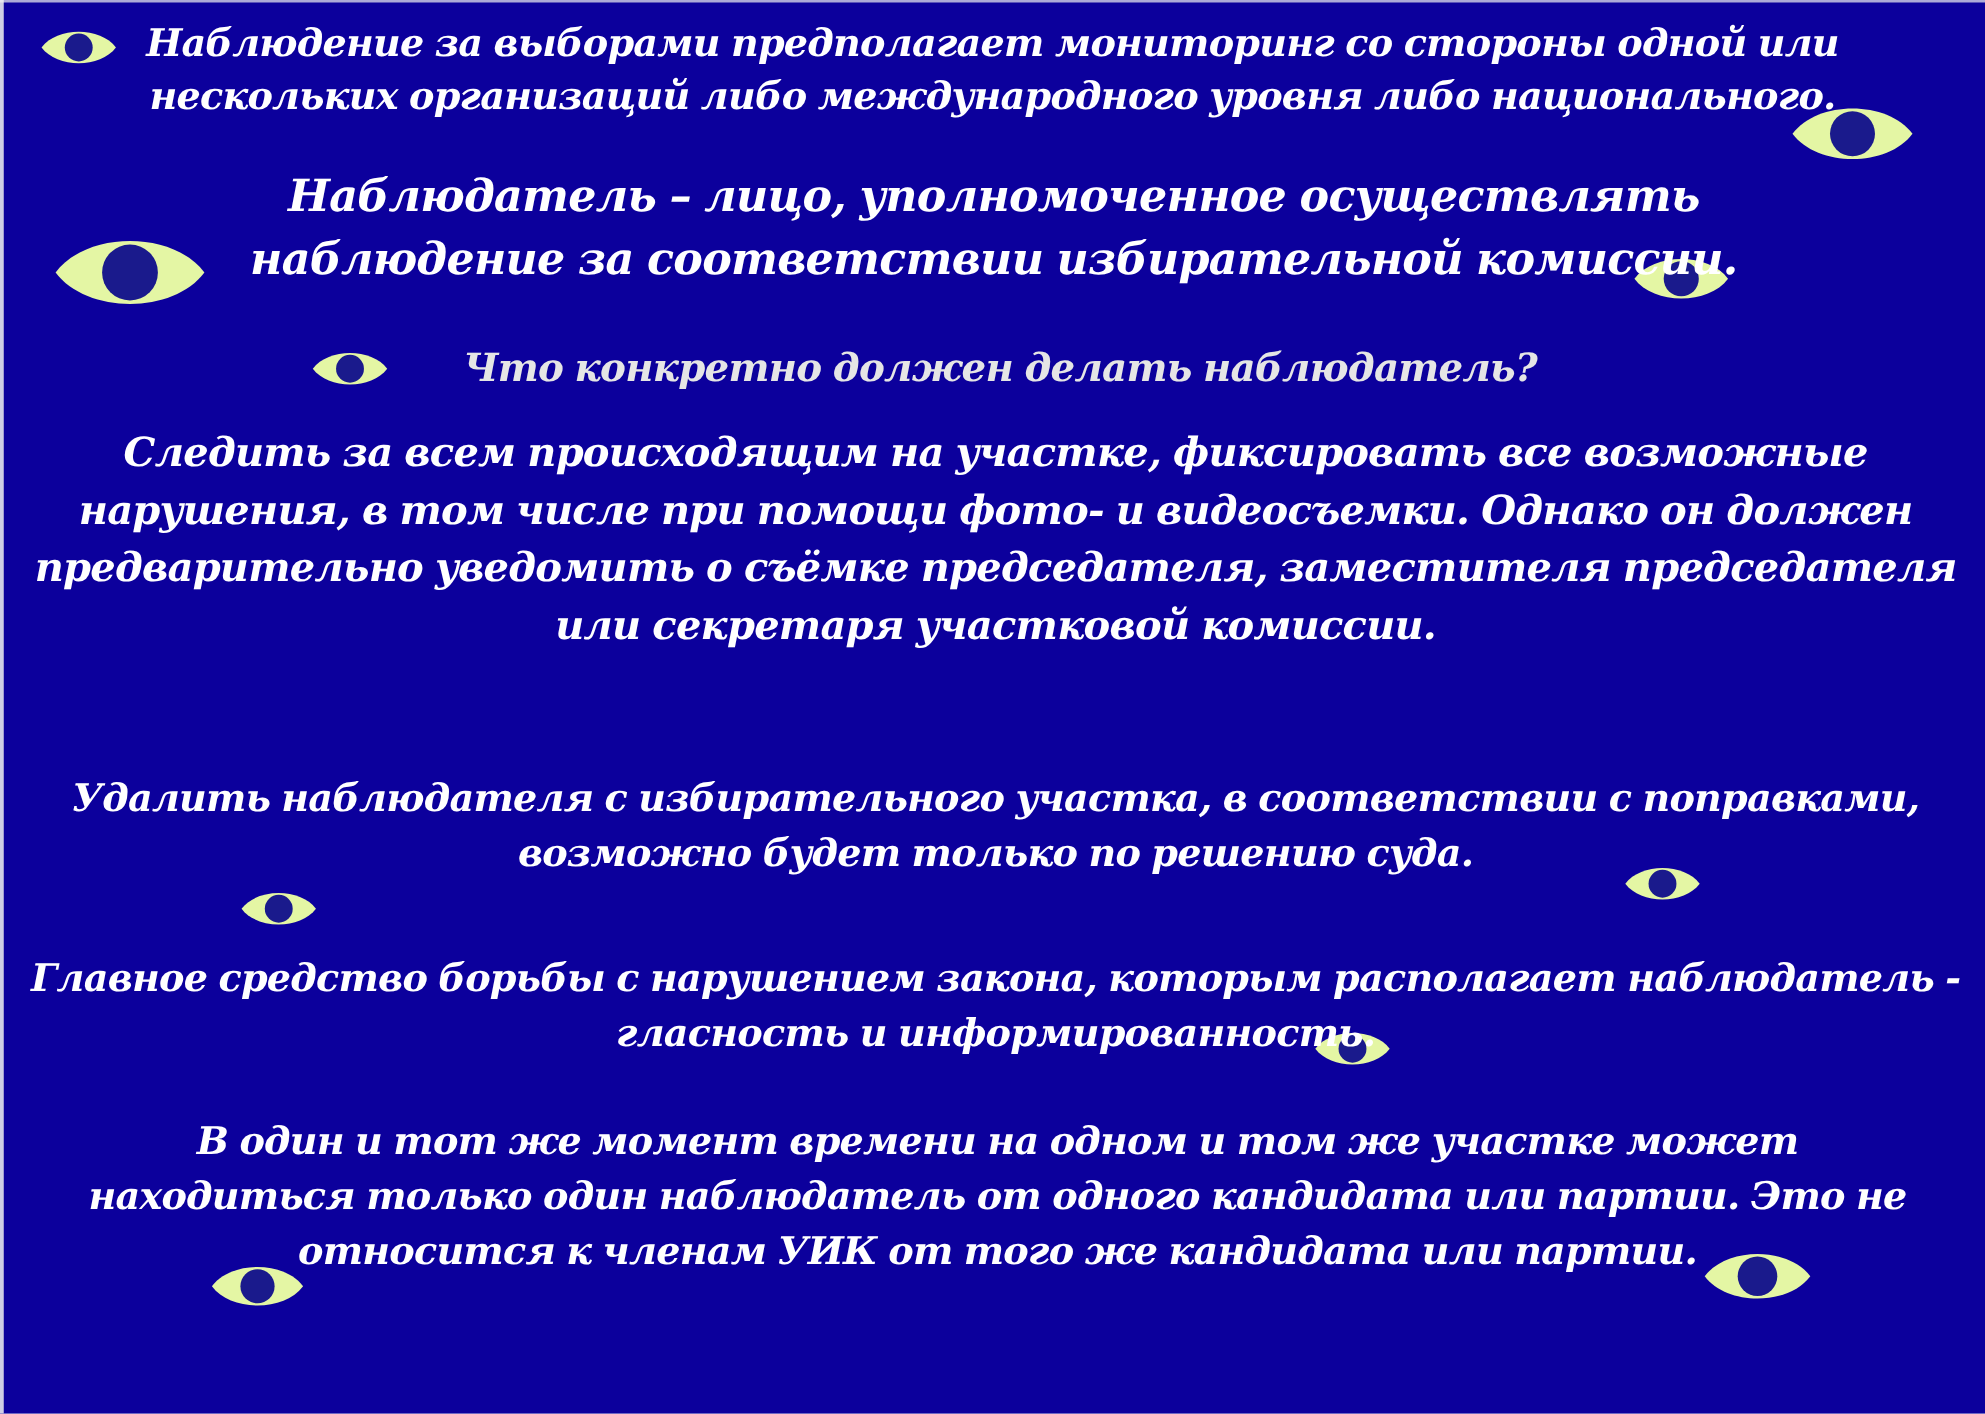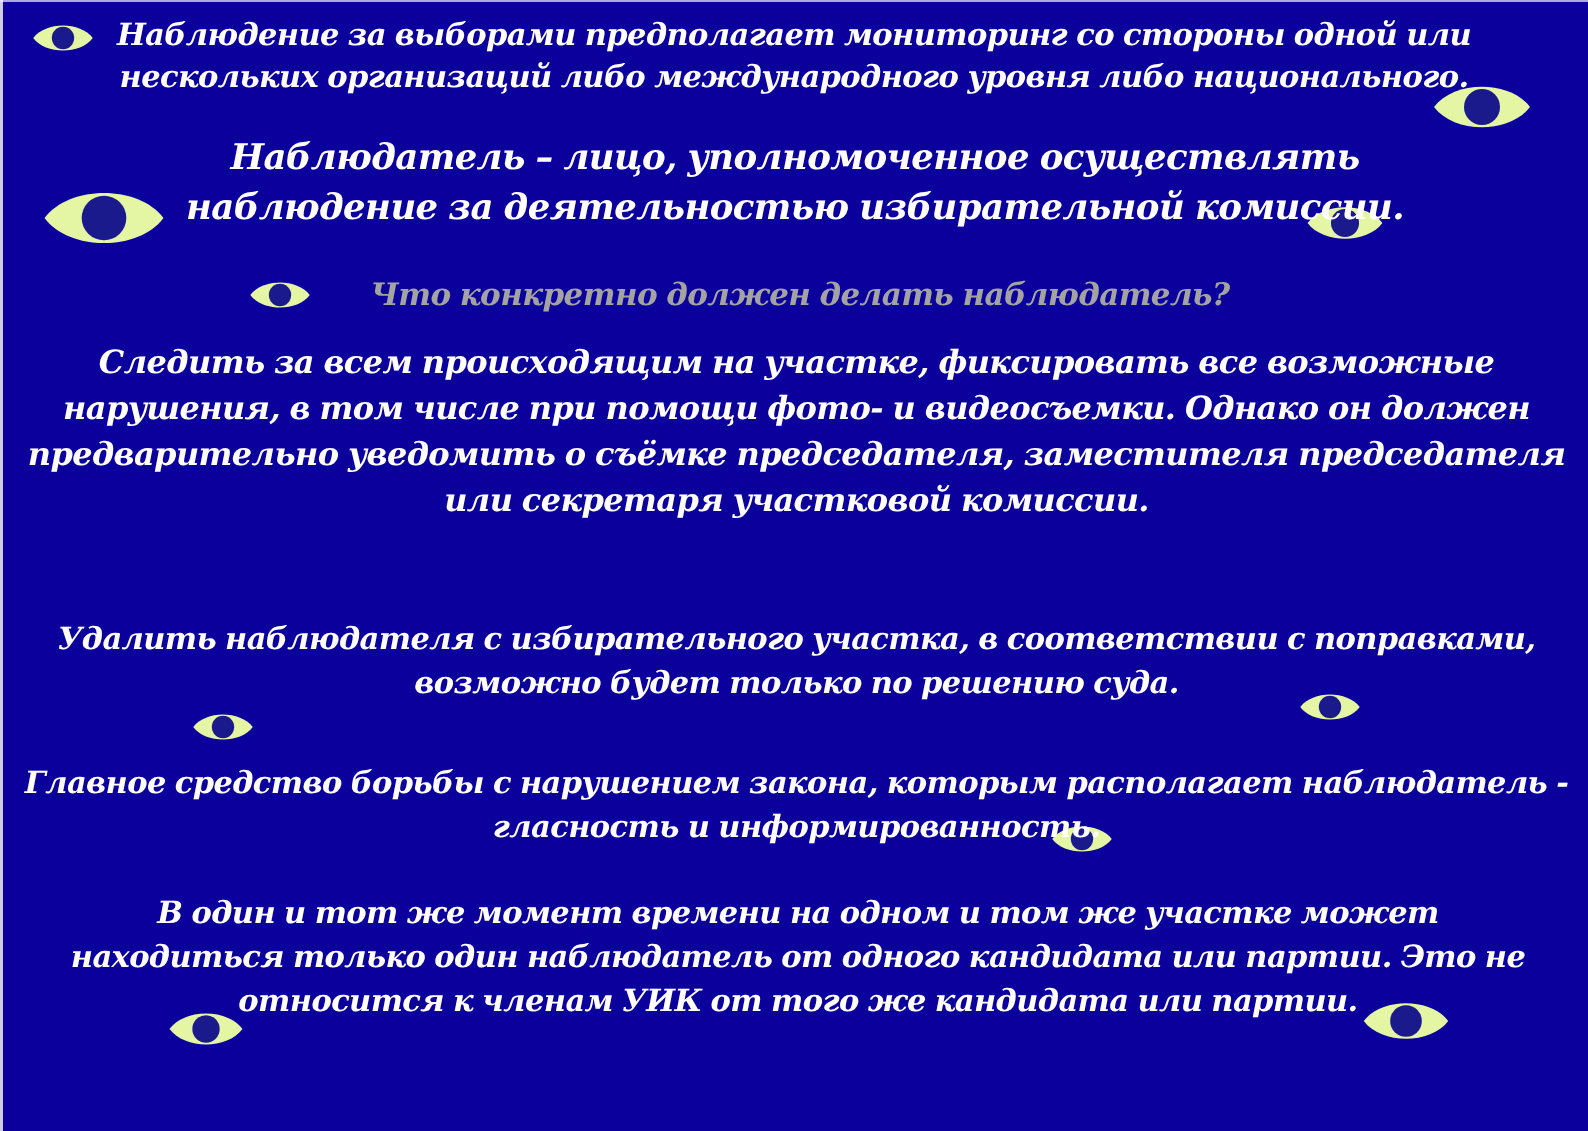--- a/index.html
+++ b/index.html
@@ -63,21 +63,21 @@
     width: 1370px;
     font-size: 35.5px;
     line-height: 1.4;
   }
   
   .p-question {
     left: 300px;
     top: 275px;
     width: 1000px;
     font-size: 31px;
-    color: #a3a3a3;
+    color: #e5e5e5;
     line-height: 1.3;
   }
   .p-body1 {
     left: 24px;
     top: 339px;
     width: 1545px;
     font-size: 32px;
     line-height: 1.44;
     text-align: center;
   }
@@ -172,21 +172,21 @@
       <svg class="eye" viewBox="0 0 100 58" width="88" height="54" style="left: 1362px; top: 994px;">
         <path d="M2 29 C 22 2, 78 2, 98 29 C 78 56, 22 56, 2 29 Z" fill="#e4f6a4"></path>
         <circle cx="50" cy="29" r="18" fill="#1a1a8c"></circle>
         <path d="M56 16 A 13 13 0 1 0 56 42 A 11 11 0 1 1 56 16 Z" fill="#e4f6a4"></path>
       </svg>
     </div>
 
   <div class="text-layer">
     <div class="para p-intro">Наблюдение за выборами предполагает мониторинг со стороны одной или нескольких организаций либо международного уровня либо национального.</div>
 
-    <div class="para p-def">Наблюдатель – лицо, уполномоченное осуществлять наблюдение за деятельностью избирательной комиссии.</div>
+    <div class="para p-def">Наблюдатель – лицо, уполномоченное осуществлять наблюдение за соответствии избирательной комиссии.</div>
 
     <div class="para p-question">Что конкретно должен делать наблюдатель?</div>
 
     <div class="para p-body1">Следить за всем происходящим на участке, фиксировать все возможные нарушения, в том числе при помощи фото- и видеосъемки. Однако он должен предварительно уведомить о съёмке председателя, заместителя председателя или секретаря участковой комиссии.</div>
 
 
     <div class="para p-body4">Главное средство борьбы с нарушением закона, которым располагает наблюдатель - гласность и информированность.</div>
 
     <div class="para p-body3">Удалить наблюдателя с избирательного участка, в соответствии с поправками, возможно будет только по решению суда.</div>
 

